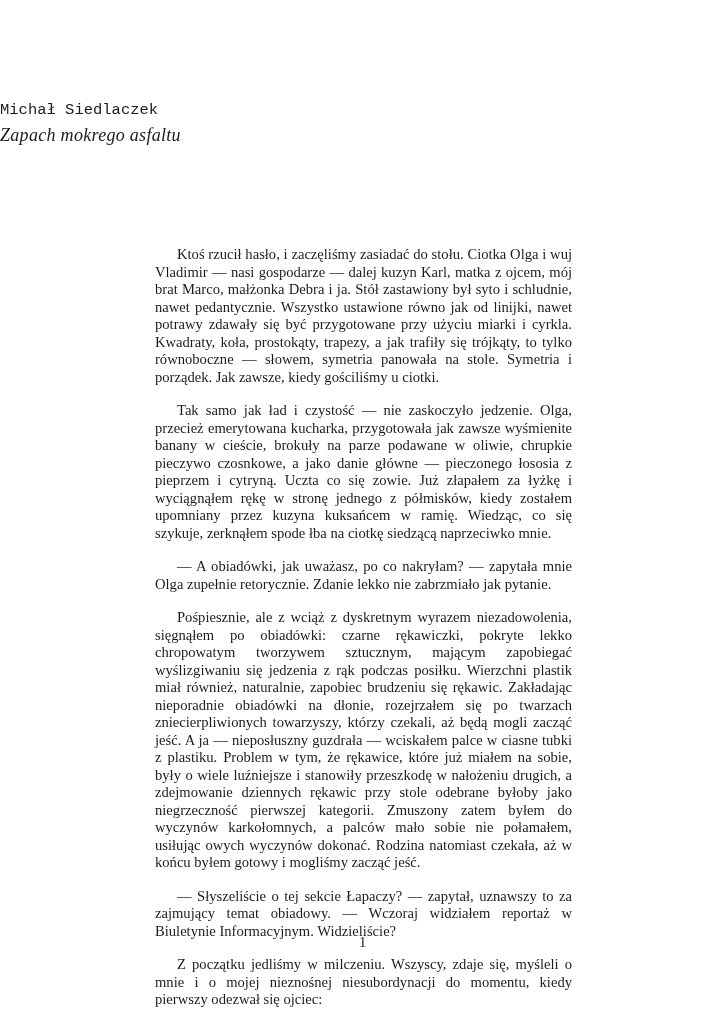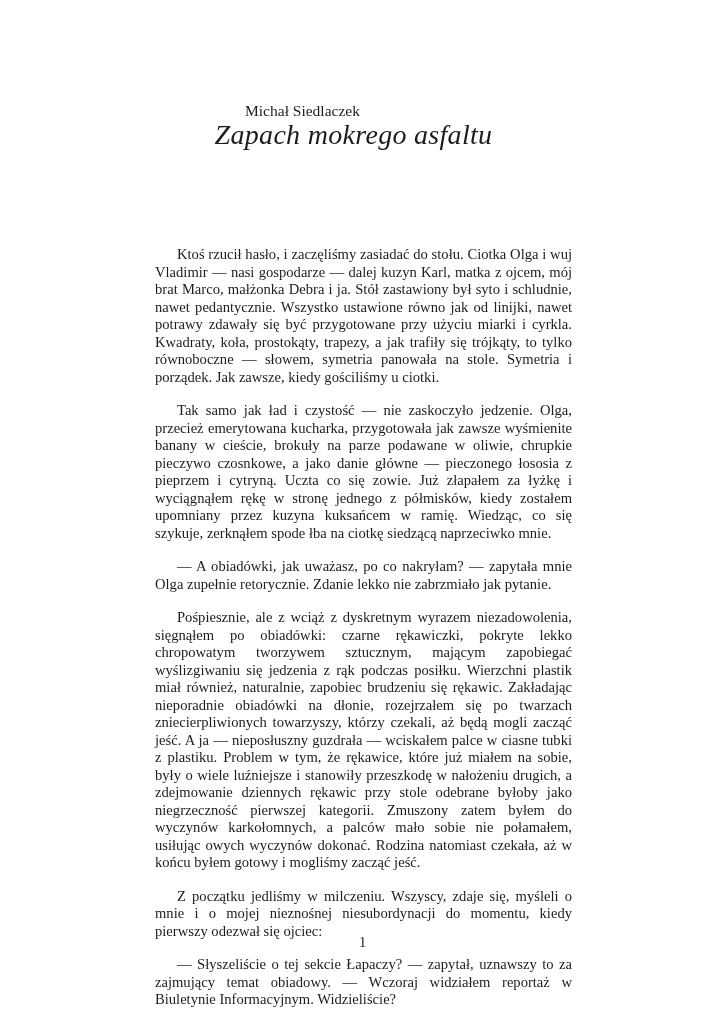--- a/index.html
+++ b/index.html
@@ -14,32 +14,31 @@
     background: #ffffff;
     overflow: hidden;
     font-family: "Liberation Serif", "DejaVu Serif", serif;
     color: #1c1c1c;
   }
   .author {
     position: absolute;
     top: 101px;
     left: 0;
     width: 605px;
-    text-align: center;
     font-size: 15.5px;
     line-height: 19px;
+    font-family: Liberation Mono, monospace;
   }
   .title {
     position: absolute;
     top: 122px;
     left: 0;
     width: 707px;
-    text-align: center;
     font-style: italic;
-    font-size: 28px;
+    font-size: 18px;
     line-height: 26px;
     letter-spacing: 0.3px;
   }
   .body-text {
     position: absolute;
     top: 230px;
     left: 139px;
     width: 449px;
     font-size: 14.6px;
     line-height: 17.5px;
@@ -63,17 +62,17 @@
 <body>
 
 <div class="page">
   <div class="author">Michał Siedlaczek</div>
   <div class="title">Zapach mokrego asfaltu</div>
   <div class="body-text">
     <p>Ktoś rzucił hasło, i zaczęliśmy zasiadać do stołu. Ciotka Olga i wuj Vladimir — nasi gospodarze — dalej kuzyn Karl, matka z ojcem, mój brat Marco, małżonka Debra i ja. Stół zastawiony był syto i schludnie, nawet pedantycznie. Wszystko ustawione równo jak od linijki, nawet potrawy zdawały się być przygotowane przy użyciu miarki i cyrkla. Kwadraty, koła, prostokąty, trapezy, a jak trafiły się trójkąty, to tylko równoboczne — słowem, symetria panowała na stole. Symetria i porządek. Jak zawsze, kiedy gościliśmy u ciotki.</p>
     <p>Tak samo jak ład i czystość — nie zaskoczyło jedzenie. Olga, przecież emerytowana kucharka, przygotowała jak zawsze wyśmienite banany w cieście, brokuły na parze podawane w oliwie, chrupkie pieczywo czosnkowe, a jako danie główne — pieczonego łososia z pieprzem i cytryną. Uczta co się zowie. Już złapałem za łyżkę i wyciągnąłem rękę w stronę jednego z półmisków, kiedy zostałem upomniany przez kuzyna kuksańcem w ramię. Wiedząc, co się szykuje, zerknąłem spode łba na ciotkę siedzącą naprzeciwko mnie.</p>
     <p>— A obiadówki, jak uważasz, po co nakryłam? — zapytała mnie Olga zupełnie retorycznie. Zdanie lekko nie zabrzmiało jak pytanie.</p>
     <p>Pośpiesznie, ale z wciąż z dyskretnym wyrazem niezadowolenia, sięgnąłem po obiadówki: czarne rękawiczki, pokryte lekko chropowatym tworzywem sztucznym, mającym zapobiegać wyślizgiwaniu się jedzenia z rąk podczas posiłku. Wierzchni plastik miał również, naturalnie, zapobiec brudzeniu się rękawic. Zakładając nieporadnie obiadówki na dłonie, rozejrzałem się po twarzach zniecierpliwionych towarzyszy, którzy czekali, aż będą mogli zacząć jeść. A ja — nieposłuszny guzdrała — wciskałem palce w ciasne tubki z plastiku. Problem w tym, że rękawice, które już miałem na sobie, były o wiele luźniejsze i stanowiły przeszkodę w nałożeniu drugich, a zdejmowanie dziennych rękawic przy stole odebrane byłoby jako niegrzeczność pierwszej kategorii. Zmuszony zatem byłem do wyczynów karkołomnych, a palców mało sobie nie połamałem, usiłując owych wyczynów dokonać. Rodzina natomiast czekała, aż w końcu byłem gotowy i mogliśmy zacząć jeść.</p>
+    <p>— Słyszeliście o tej sekcie Łapaczy? — zapytał, uznawszy to za zajmujący temat obiadowy. — Wczoraj widziałem reportaż w Biuletynie Informacyjnym. Widzieliście?</p>
     <p>Z początku jedliśmy w milczeniu. Wszyscy, zdaje się, myśleli o mnie i o mojej nieznośnej niesubordynacji do momentu, kiedy pierwszy odezwał się ojciec:</p>
-    <p>— Słyszeliście o tej sekcie Łapaczy? — zapytał, uznawszy to za zajmujący temat obiadowy. — Wczoraj widziałem reportaż w Biuletynie Informacyjnym. Widzieliście?</p>
   </div>
   <div class="page-number">1</div>
 </div>
 
 </body></html>

